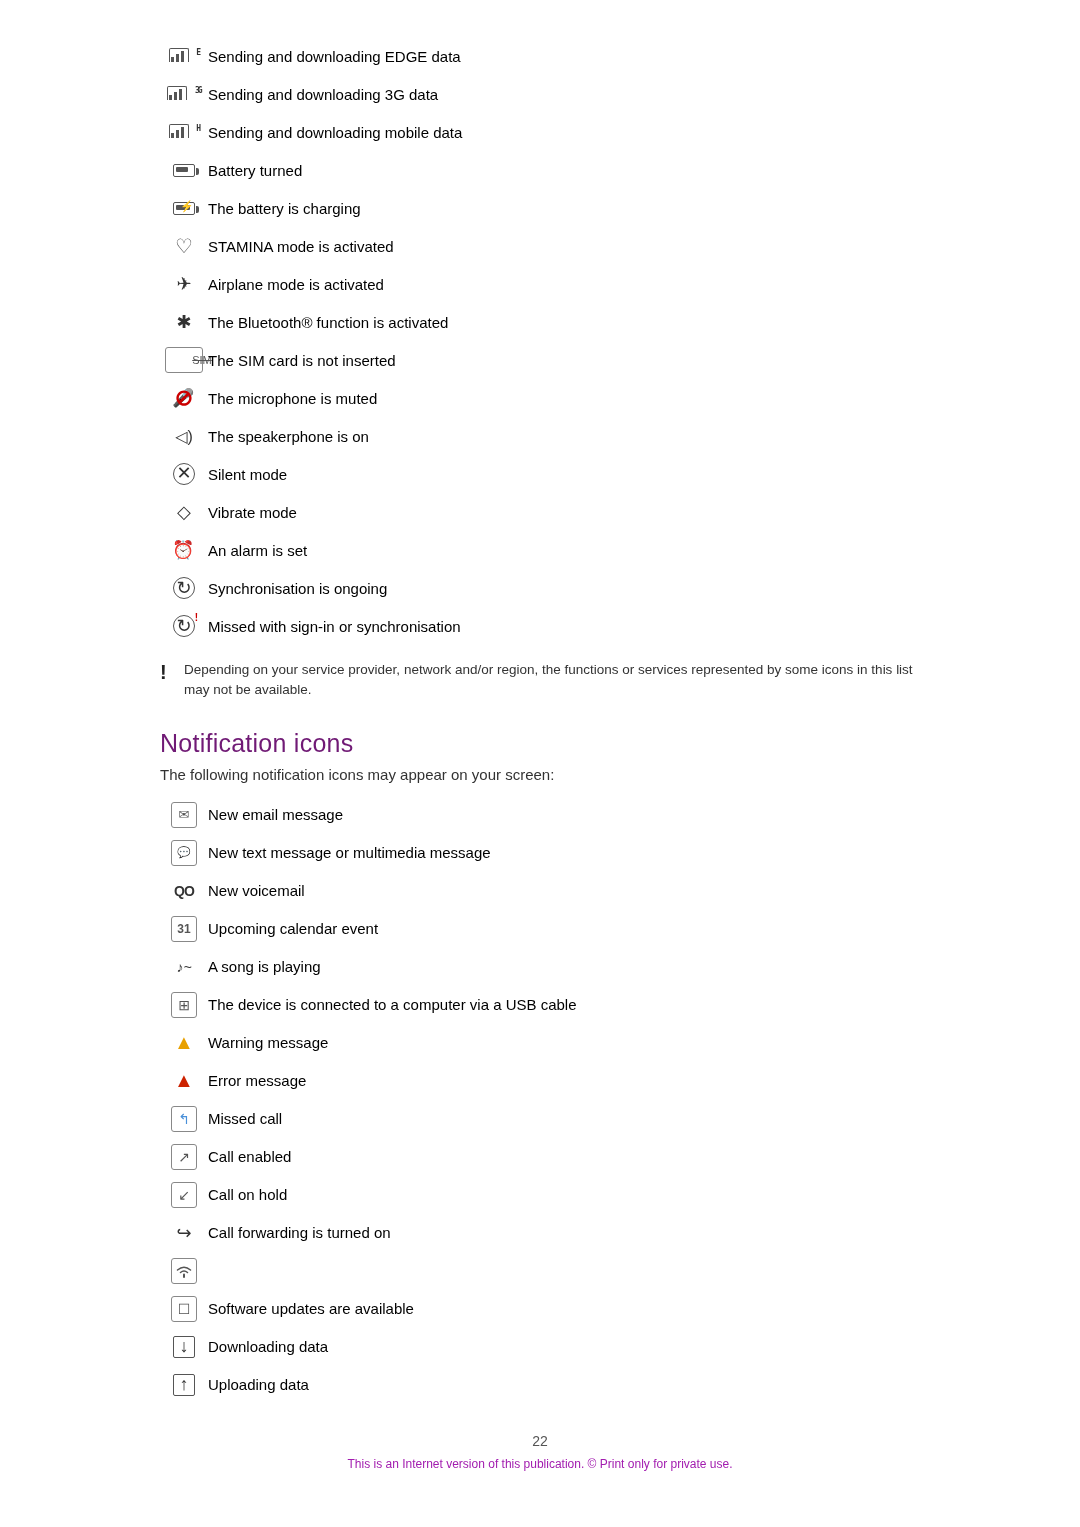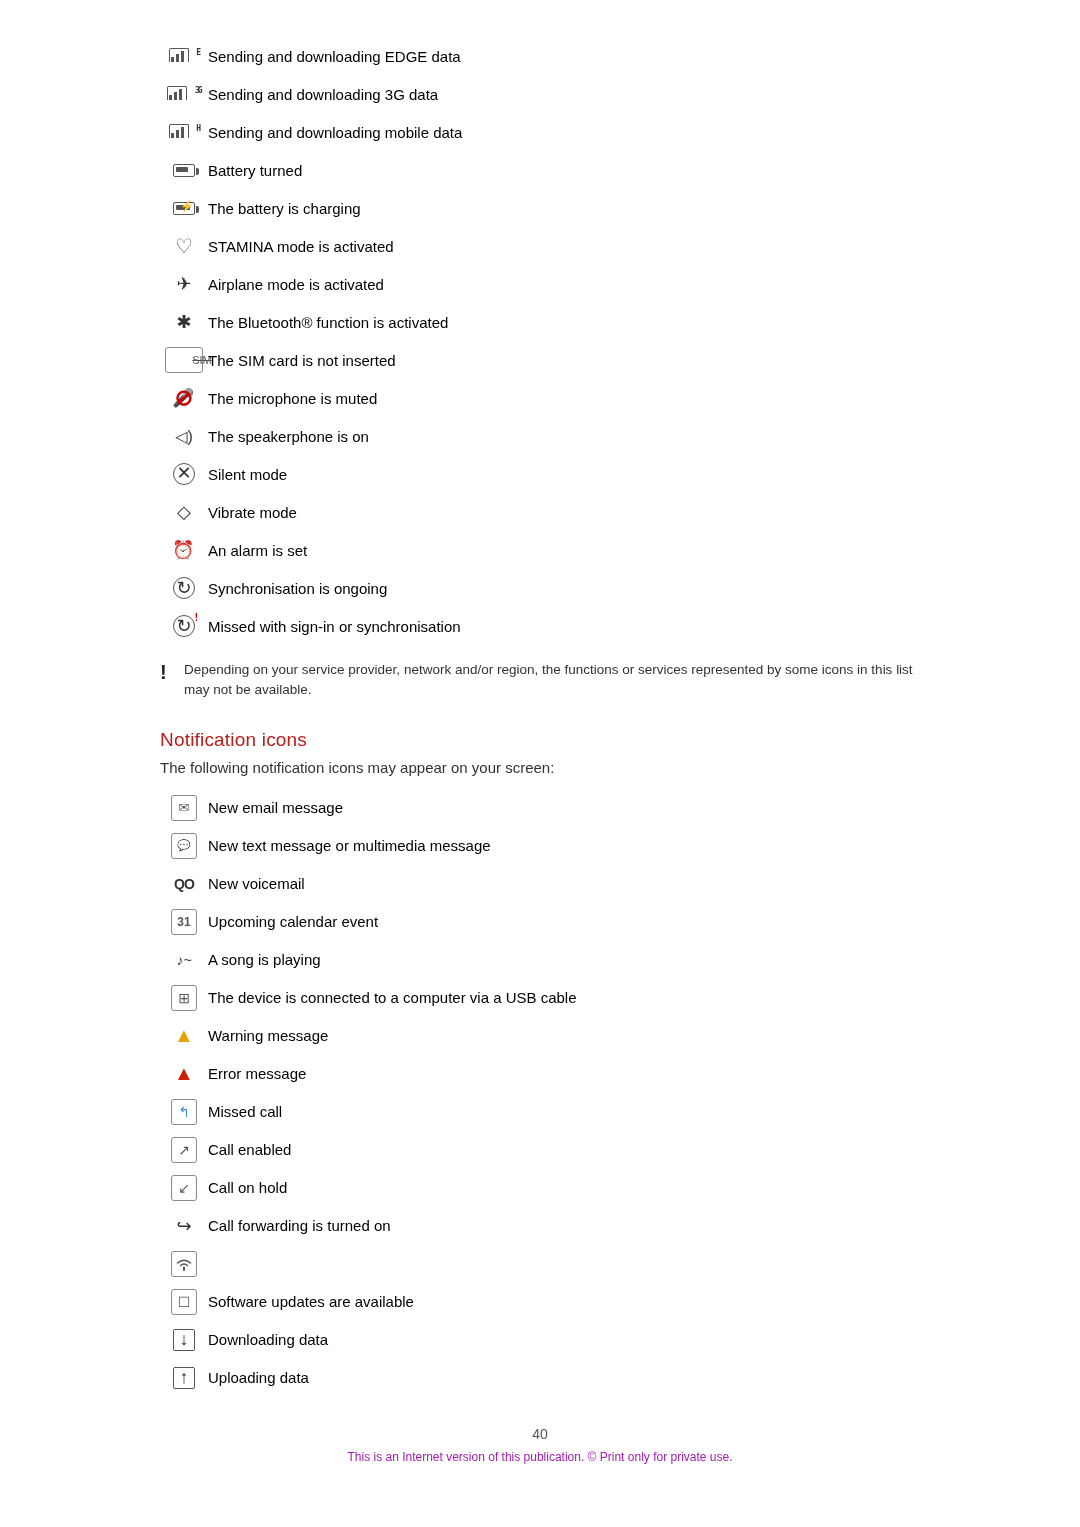--- a/index.html
+++ b/index.html
@@ -80,23 +80,23 @@
       line-height: 1.2;
       font-weight: bold;
       min-width: 16px;
     }
     .note-text {
       font-size: 13.5px;
       color: #333;
       line-height: 1.5;
     }
     .section-title {
-      font-size: 19px;
+      font-size: 25px;
       font-weight: normal;
-      color: #b91c1c;
+      color: #701a75;
       margin-bottom: 8px;
       margin-top: 10px;
       letter-spacing: 0.01em;
     }
     .section-intro {
       font-size: 15px;
       color: #333;
       margin-bottom: 16px;
     }
     .page-number {
@@ -394,17 +394,17 @@
 
     <li>
       <div class="icon-cell">
         <span style="font-size:18px; color:#333; border:1.5px solid #555; border-radius:2px; width:22px; height:22px; display:inline-flex; align-items:center; justify-content:center;">↑</span>
       </div>
       <span class="item-label">Uploading data</span>
     </li>
 
   </ul>
 
-  <div class="page-number">40</div>
+  <div class="page-number">22</div>
 
   <div class="footer-text">This is an Internet version of this publication. © Print only for private use.</div>
 
 </div>
 
 </body></html>

